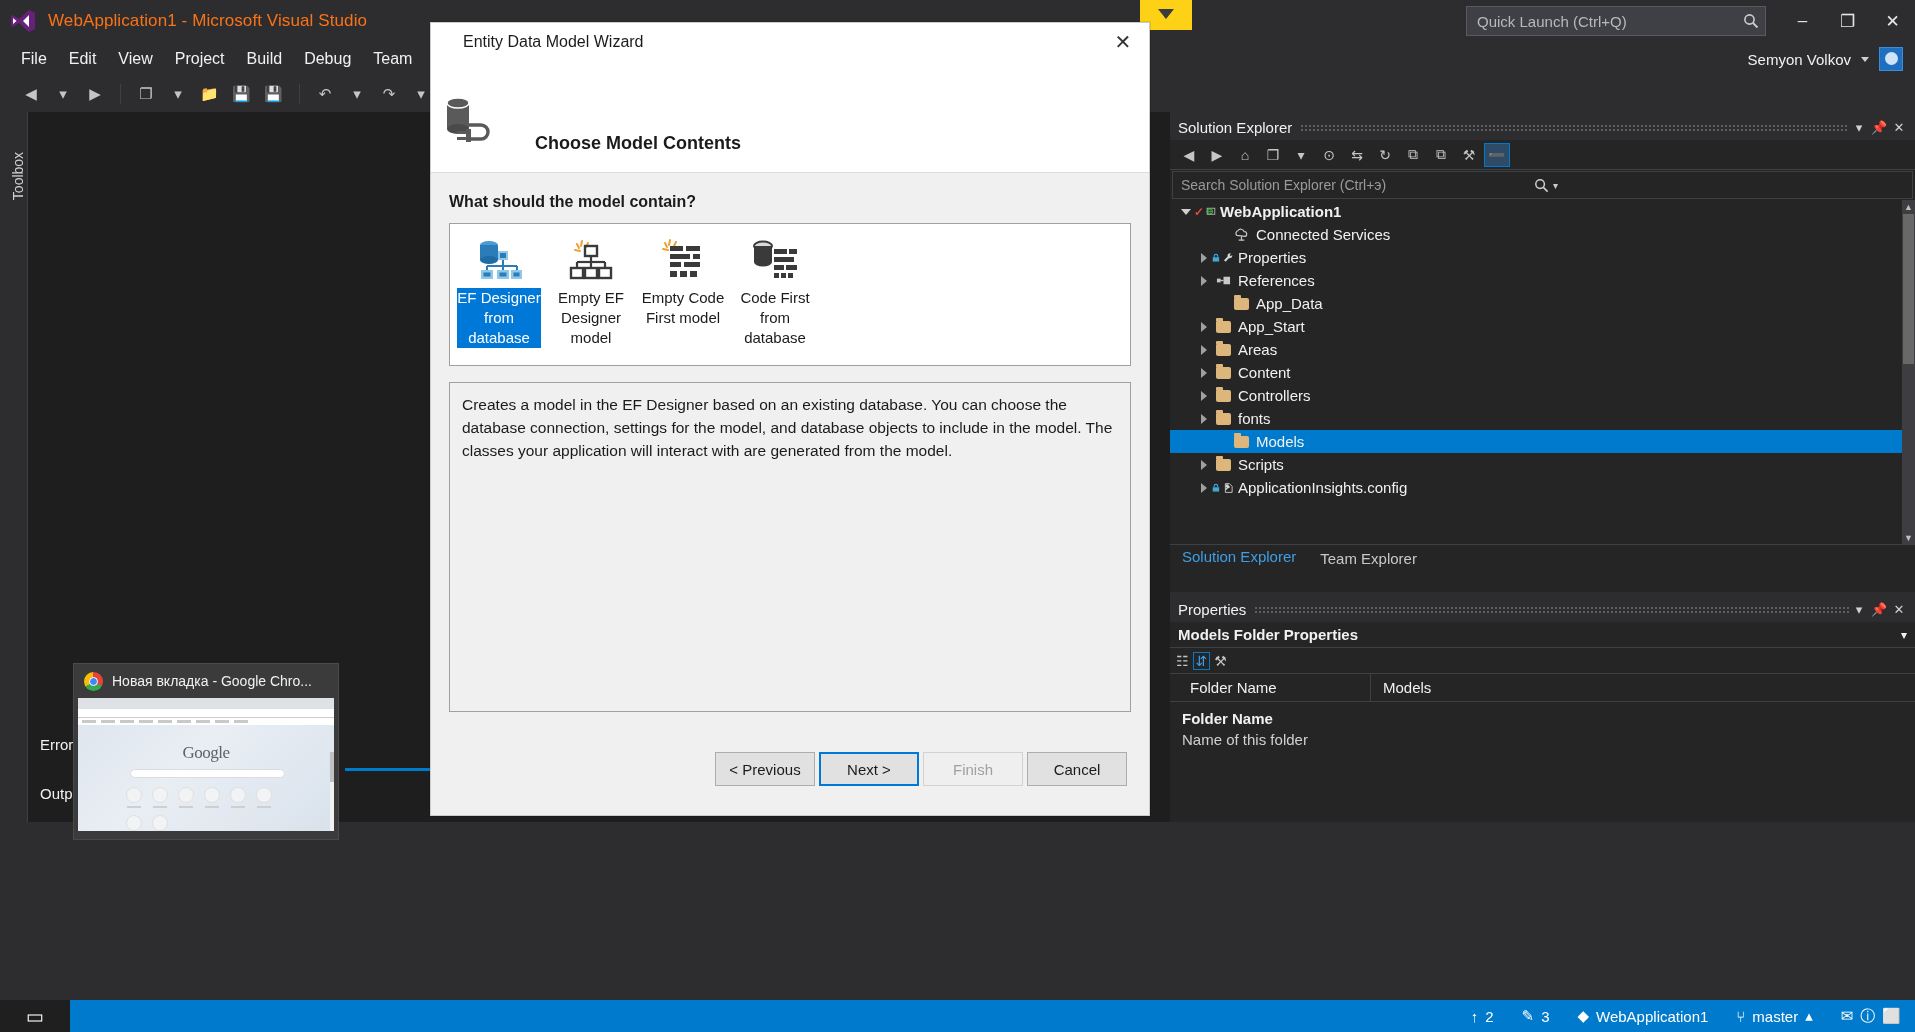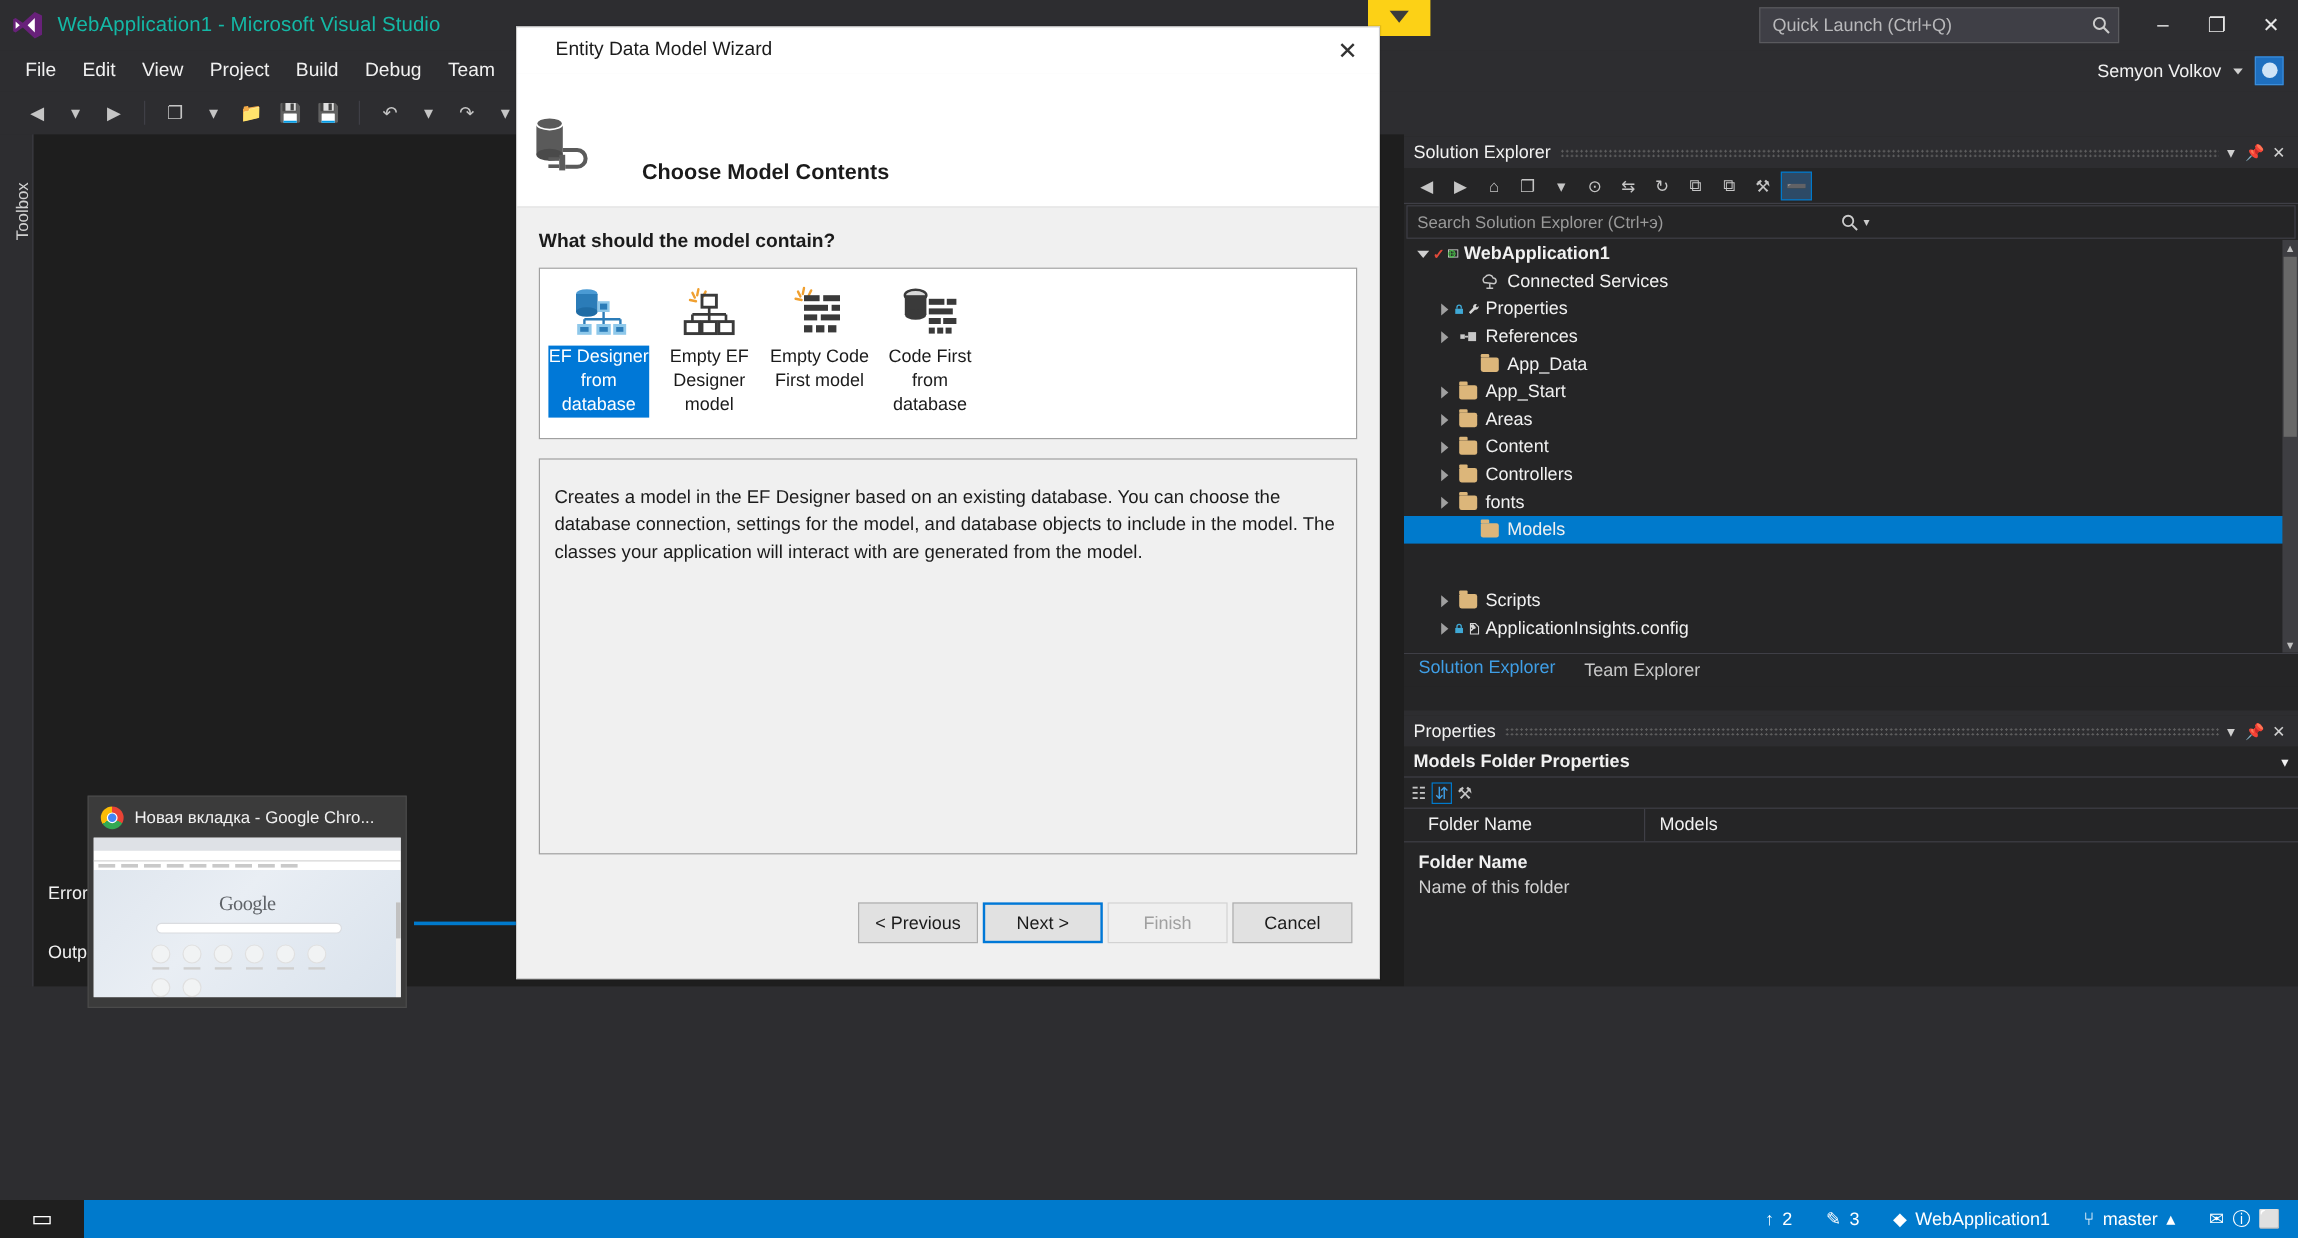--- a/index.html
+++ b/index.html
@@ -14,21 +14,21 @@
   
   .titlebar {
     position: absolute; left: 0; top: 0; width: 1915px; height: 42px;
     background: #2d2d30; display: flex; align-items: center;
   }
   .vs-logo {
     width: 30px; height: 26px; margin-left: 8px; margin-right: 10px;
     display: flex; align-items: center; justify-content: center;
   }
   .vs-logo svg { display: block; }
-  .title-text { color: #14b8a6; font-size: 17px; letter-spacing: .1px; }
+  .title-text { color: #f97316; font-size: 17px; letter-spacing: .1px; }
   .title-right { position: absolute; right: 0; top: 0; height: 42px; display: flex; align-items: center; }
   .quick-launch {
     width: 300px; height: 30px; background: #3f3f46; border: 1px solid #5a5a5e;
     display: flex; align-items: center; padding: 0 6px 0 10px; margin-right: 14px;
   }
   .quick-launch span { color: #b9b9bb; font-size: 15px; flex: 1; }
   .win-btn { width: 45px; height: 42px; display: flex; align-items: center; justify-content: center; color: #e6e6e6; font-size: 17px; }
 
   
   .menubar {
@@ -174,21 +174,21 @@
   .dlg-head { background: #ffffff; height: 112px; position: relative; border-bottom: 1px solid #dcdcdc; }
   .dlg-head-icon { position: absolute; left: 10px; top: 32px; width: 58px; height: 54px; }
   .dlg-head-title { position: absolute; left: 104px; top: 72px; font-size: 18px; font-weight: bold; color: #1b1b1b; }
   .dlg-body { flex: 1; padding: 20px 18px 0 18px; background: #f0f0f0; }
   .dlg-q { font-size: 16px; font-weight: bold; color: #1b1b1b; margin-bottom: 12px; }
   .model-box { background: #ffffff; border: 1px solid #a0a0a0; height: 143px; padding: 8px 6px; display: flex; gap: 6px; }
   .model-opt { width: 86px; display: flex; flex-direction: column; align-items: center; padding-top: 4px; }
   .model-ico { height: 46px; display:flex; align-items:flex-end; justify-content:center; margin-bottom: 6px; }
   .model-lbl { font-size: 15px; line-height: 20px; text-align: center; color: #1b1b1b; width: 84px; }
   .model-opt.selected .model-lbl { background: #0078d7; color: #ffffff; }
-  .desc-box { margin-top: 16px; background: #f0f0f0; border: 1px solid #a0a0a0; height: 330px; padding: 20px 12px; }
+  .desc-box { margin-top: 16px; background: #f0f0f0; border: 1px solid #a0a0a0; height: 330px; padding: 10px 12px; }
   .desc-text { font-size: 15.5px; line-height: 23px; color: #1b1b1b; }
   .dlg-footer { height: 92px; display: flex; align-items: center; justify-content: flex-end; gap: 4px; padding-right: 22px; background: #f0f0f0; }
   .dlg-btn {
     width: 100px; height: 34px; font-size: 15px; background: #e1e1e1;
     border: 1px solid #adadad; color: #1b1b1b; display:flex; align-items:center; justify-content:center;
   }
   .dlg-btn.default { border: 2px solid #0078d7; background: #e1e1e1; }
   .dlg-btn.disabled { color: #a0a0a0; background: #efefef; border-color: #d2d2d2; }
 </style>
 </head>
@@ -467,21 +467,21 @@
           </div>
           <span>fonts</span>
         </div>
         <div class="tree-row selected" style="padding-left: 44px;">
           <div class="tw"></div>
           <div class="t-ic">
             <div class="folder-ic"></div>
           </div>
           <span>Models</span>
         </div>
-        <div class="tree-row" style="padding-left: 26px; margin-top: 36px;">
+        <div class="tree-row" style="padding-left: 26px;">
           <div class="tw">
             <div class="arrow-r"></div>
           </div>
           <div class="t-ic">
             <div class="folder-ic"></div>
           </div>
           <span>Scripts</span>
         </div>
         <div class="tree-row" style="padding-left: 26px;">
           <div class="tw">

